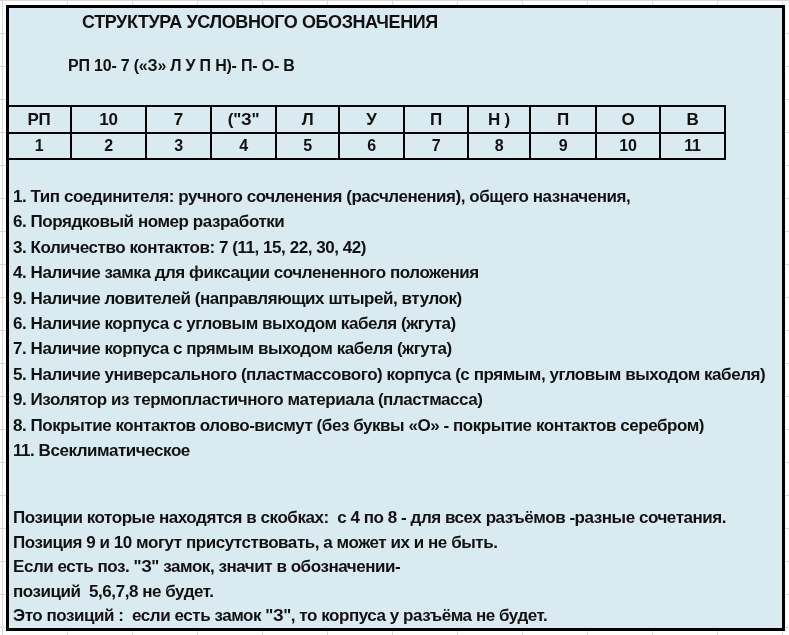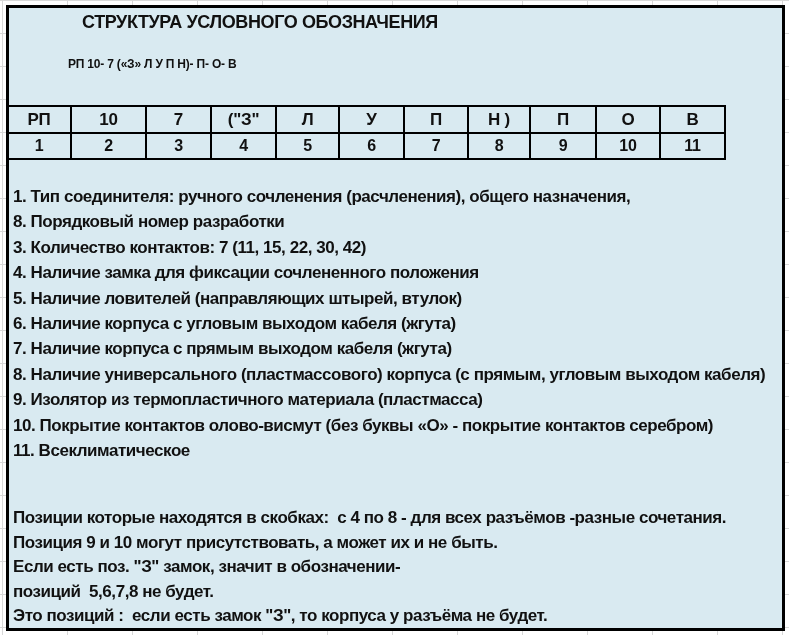--- a/index.html
+++ b/index.html
@@ -29,21 +29,21 @@
     position: absolute;
     left: 59px; top: 4px;
     font-size: 18px;
     letter-spacing: -0.4px;
     white-space: pre;
     margin-left: 14px;
   }
   .subtitle {
     position: absolute;
     left: 59px; top: 49px;
-    font-size: 12px;
+    font-size: 16px;
     letter-spacing: -0.2px;
     white-space: pre;
   }
   table.designation {
     position: absolute;
     left: -3px; top: 97px;
     border-collapse: collapse;
     table-layout: fixed;
     width: 718px;
   }
@@ -125,29 +125,29 @@
           <td>8</td>
           <td>9</td>
           <td>10</td>
           <td>11</td>
         </tr>
     </tbody>
   </table>
 
   <div class="legend">
       <div>1. Тип соединителя: ручного сочленения (расчленения), общего назначения,</div>
-      <div>8. Порядковый номер разработки</div>
+      <div>6. Порядковый номер разработки</div>
       <div>3. Количество контактов: 7 (11, 15, 22, 30, 42)</div>
       <div>4. Наличие замка для фиксации сочлененного положения</div>
-      <div>5. Наличие ловителей (направляющих штырей, втулок)</div>
+      <div>9. Наличие ловителей (направляющих штырей, втулок)</div>
       <div>6. Наличие корпуса с угловым выходом кабеля (жгута)</div>
       <div>7. Наличие корпуса с прямым выходом кабеля (жгута)</div>
-      <div>8. Наличие универсального (пластмассового) корпуса (с прямым, угловым выходом кабеля)</div>
+      <div>5. Наличие универсального (пластмассового) корпуса (с прямым, угловым выходом кабеля)</div>
       <div>9. Изолятор из термопластичного материала (пластмасса)</div>
-      <div>10. Покрытие контактов олово-висмут (без буквы «О» - покрытие контактов серебром)</div>
+      <div>8. Покрытие контактов олово-висмут (без буквы «О» - покрытие контактов серебром)</div>
       <div>11. Всеклиматическое</div>
     </div>
 
   <div class="notes">
       <div>Позиции которые находятся в скобках:  с 4 по 8 - для всех разъёмов -разные сочетания.</div>
       <div>Позиция 9 и 10 могут присутствовать, а может их и не быть.</div>
       <div>Если есть поз. "З" замок, значит в обозначении-</div>
       <div>позиций  5,6,7,8 не будет.</div>
       <div>Это позиций :  если есть замок "З", то корпуса у разъёма не будет.</div>
     </div>

